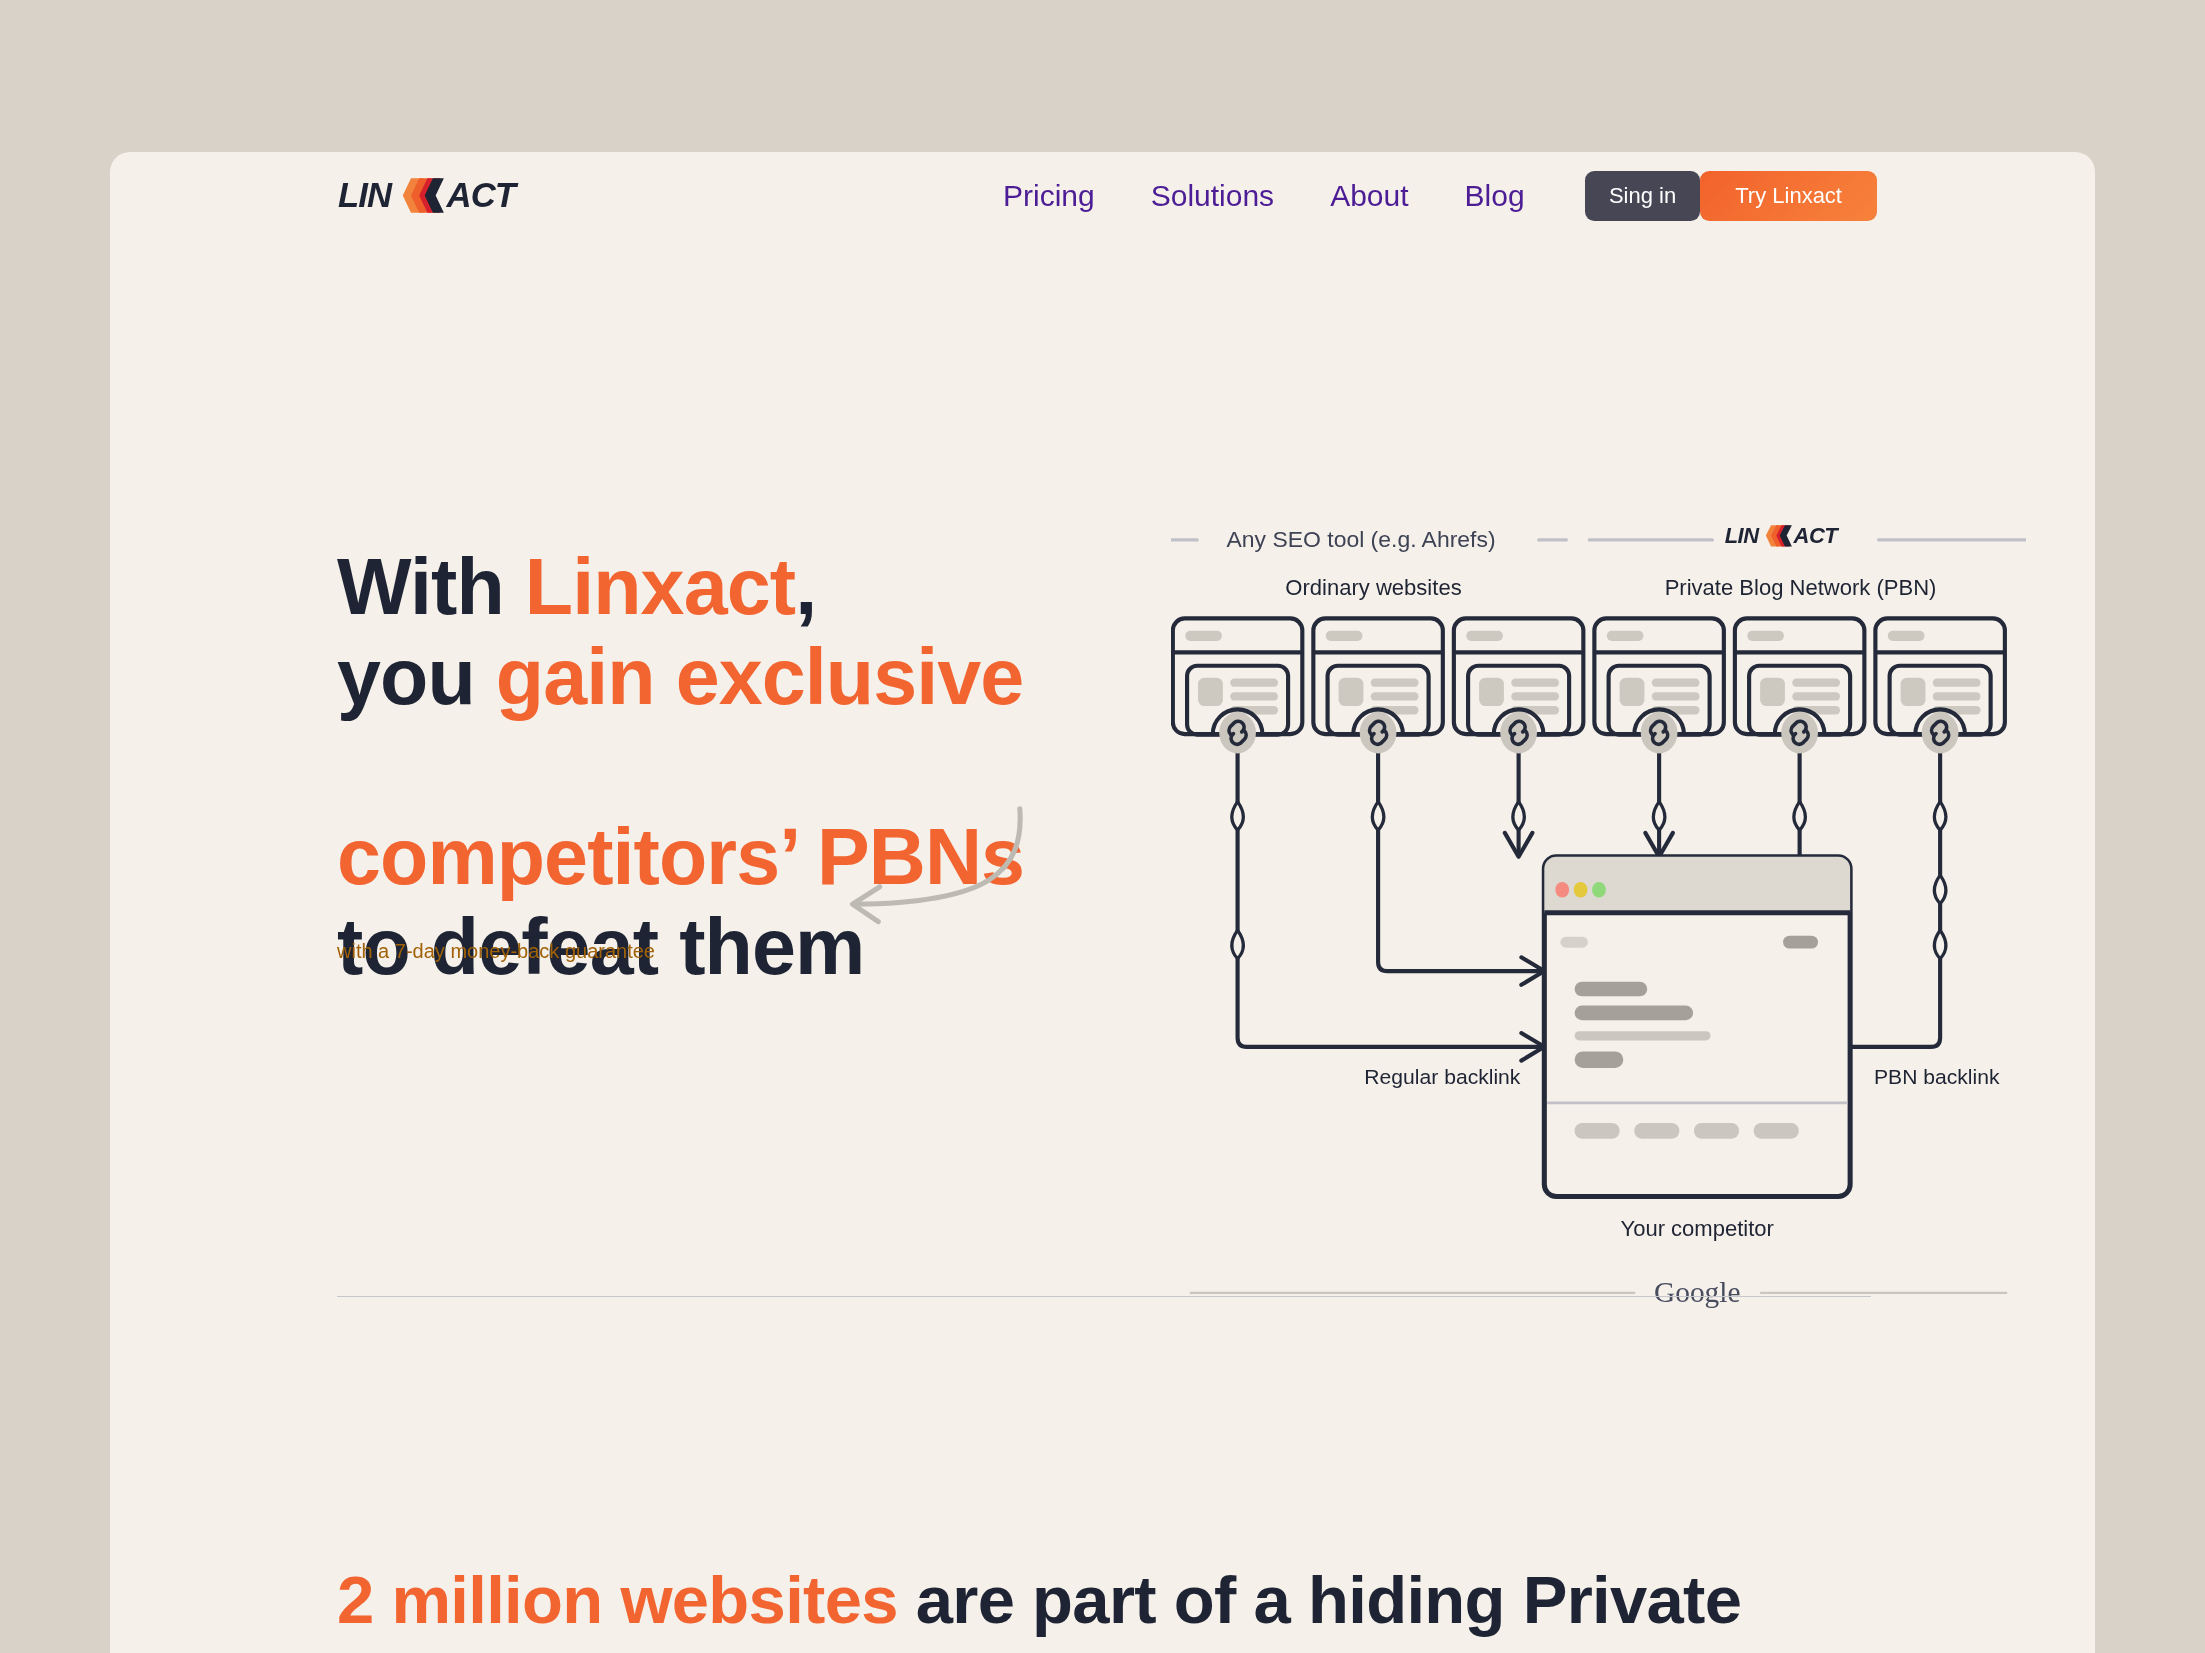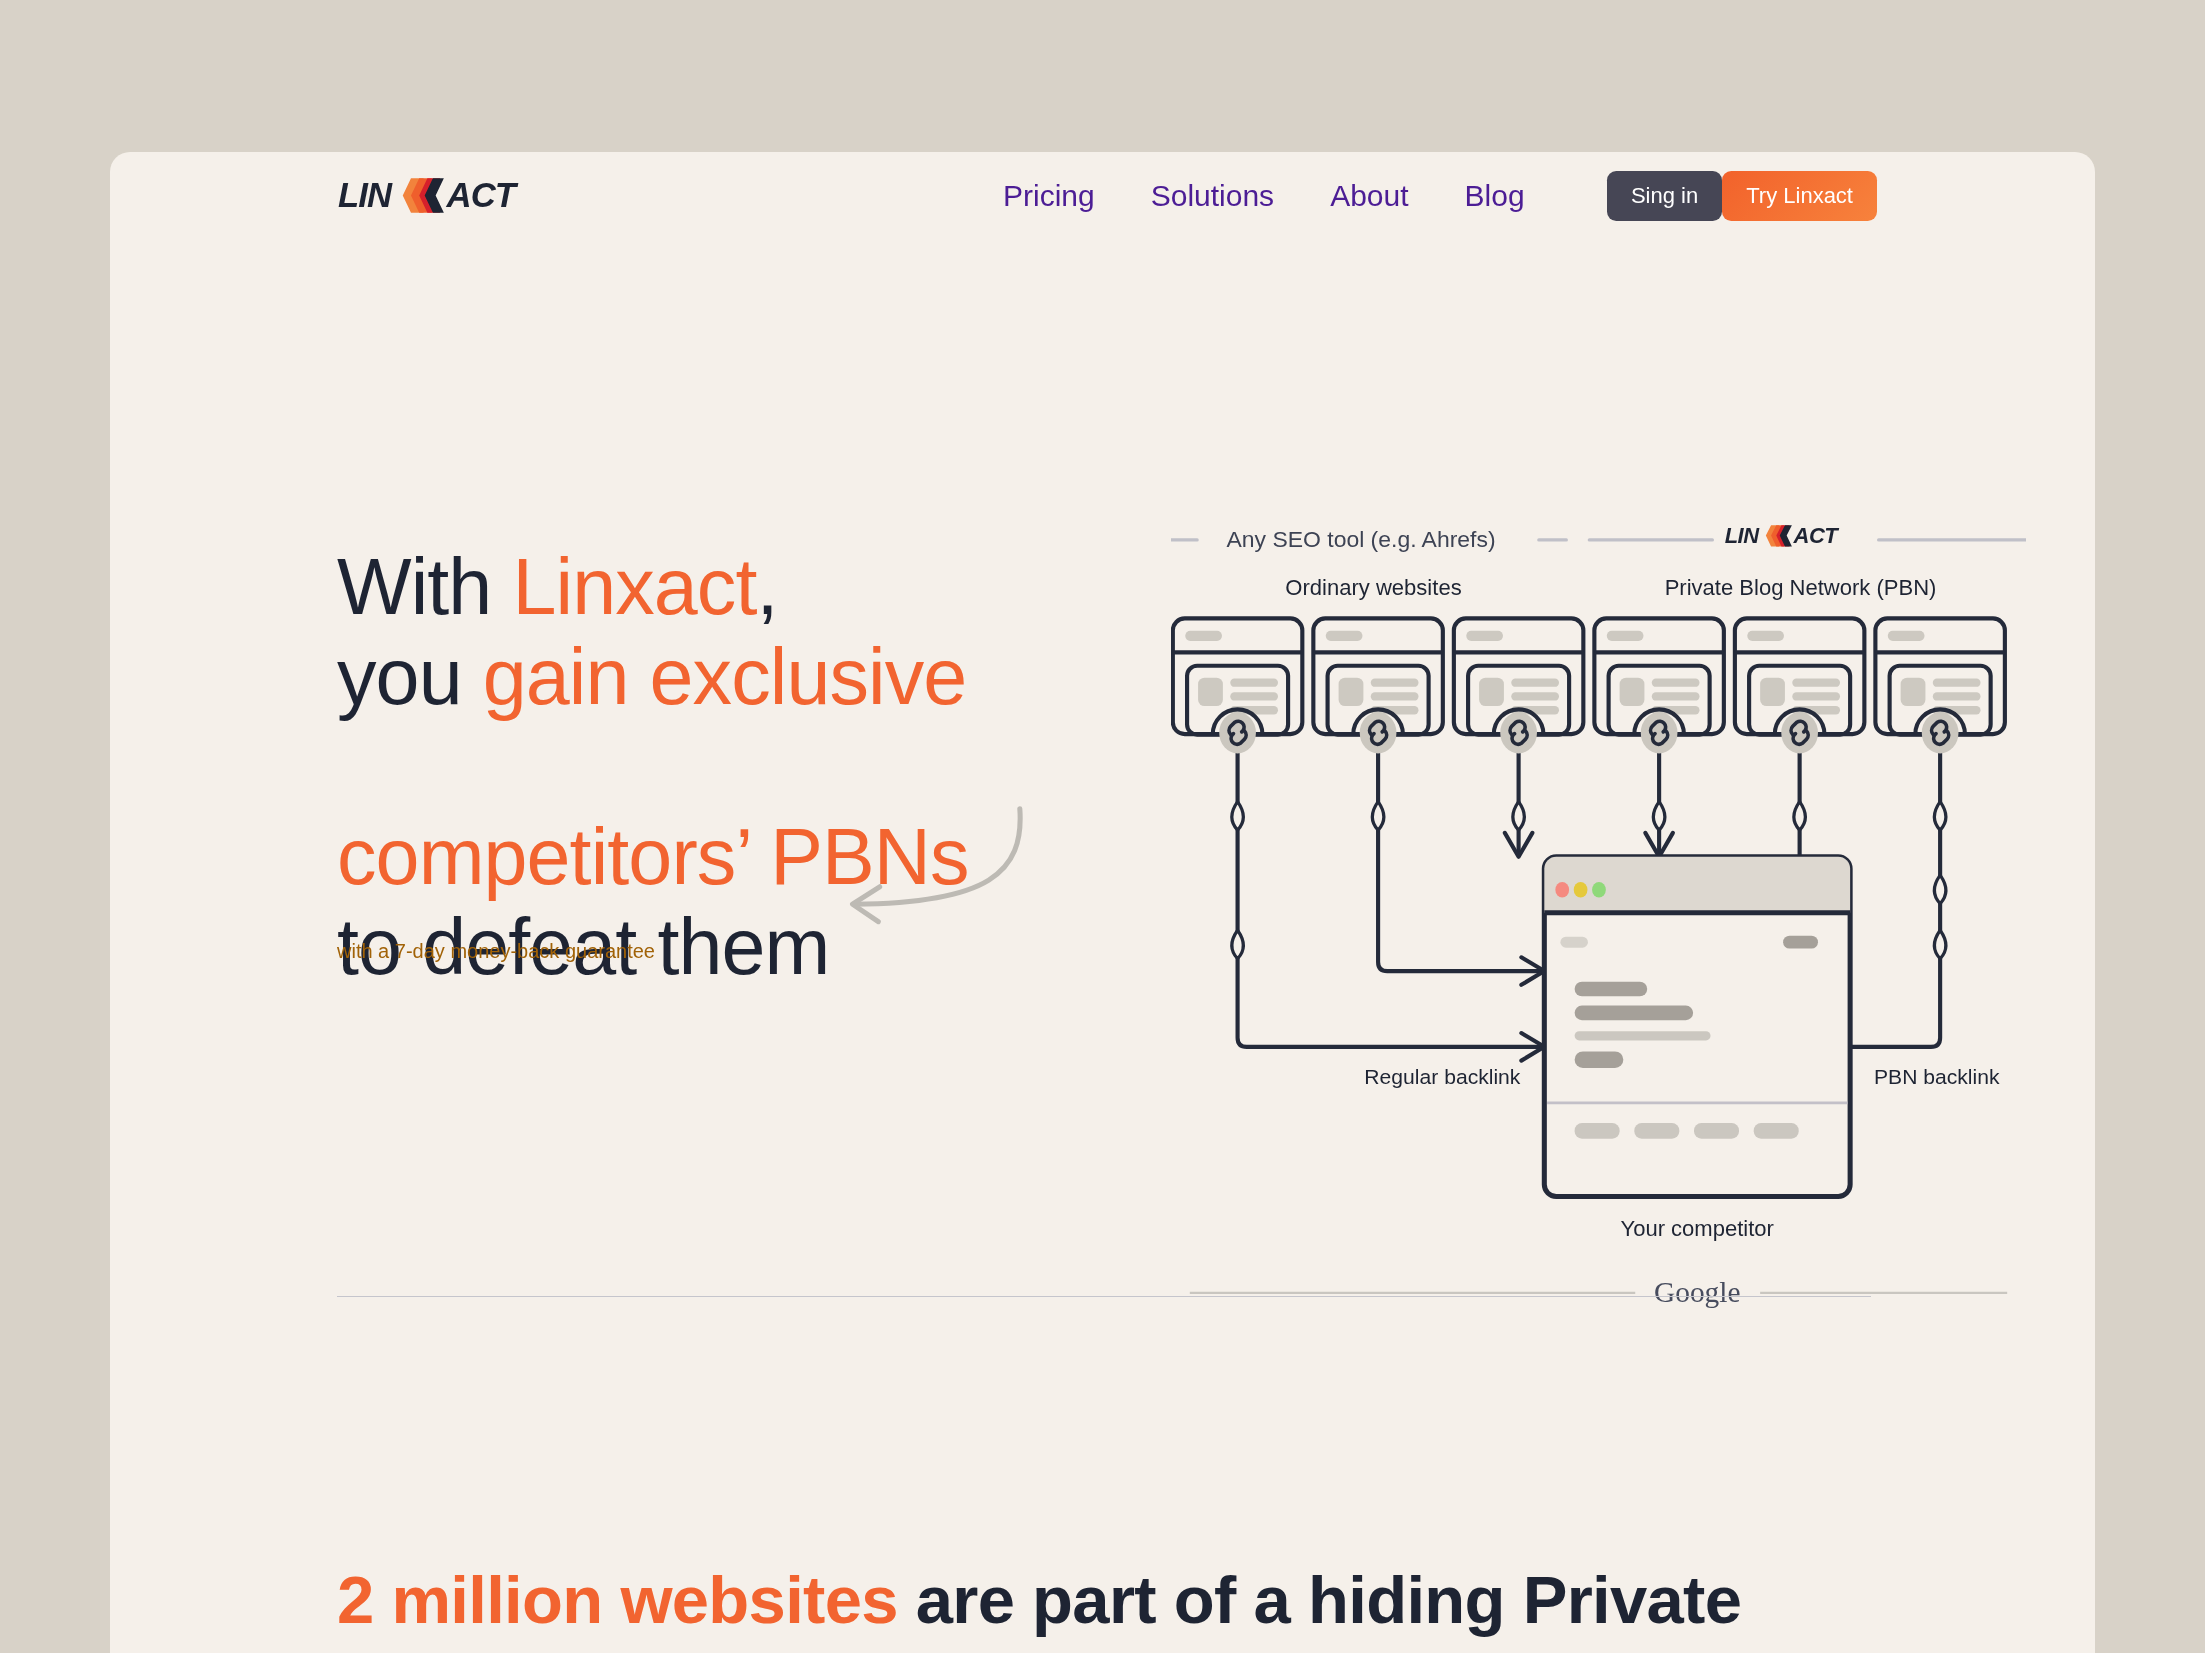--- a/index.html
+++ b/index.html
@@ -69,33 +69,33 @@
     border-radius: 9.2px;
     font-family: inherit;
     font-size: 22px;
     color: #ffffff;
     cursor: pointer;
     white-space: nowrap;
   }
   .btn-signin { background: #464655; padding: 12px 24px; }
   .btn-try {
     background: linear-gradient(135deg, #f2622b 0%, #f7823c 100%);
-    padding: 12px 24px;
+    padding: 12px 35px;
   }
 
   
   .hero { position: relative; height: 928px; }
 
   .headline {
     position: absolute;
     left: 227px; top: 303px;
     width: 717px;
     font-size: 79px;
     line-height: 1.14;
-    font-weight: 400;
+    font-weight: 700;
     letter-spacing: -0.9px;
     color: #1e2433;
   }
   .headline .hl { color: #f26430; }
 
   .cta {
     position: absolute;
     left: 227px; top: 580px;
     width: 380px; height: 96px;
     border-radius: 13.8px;

